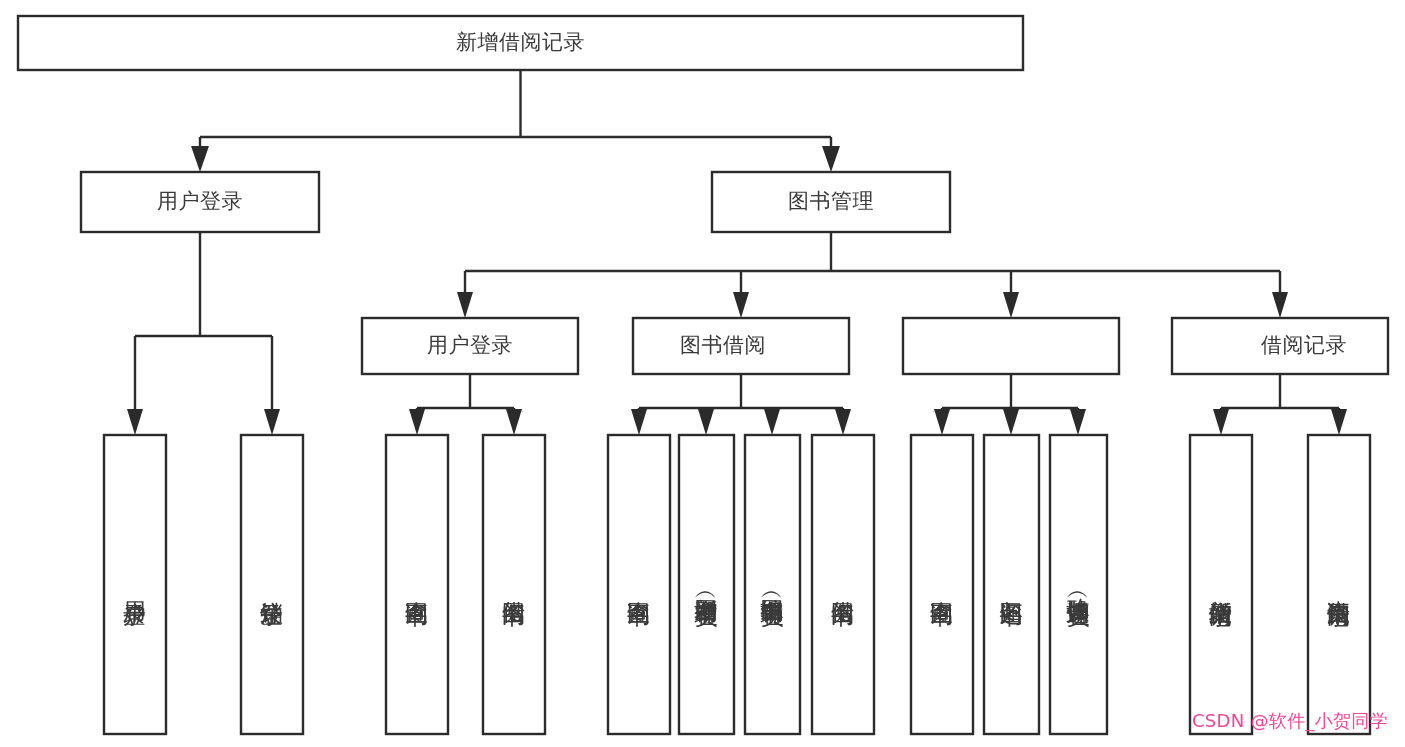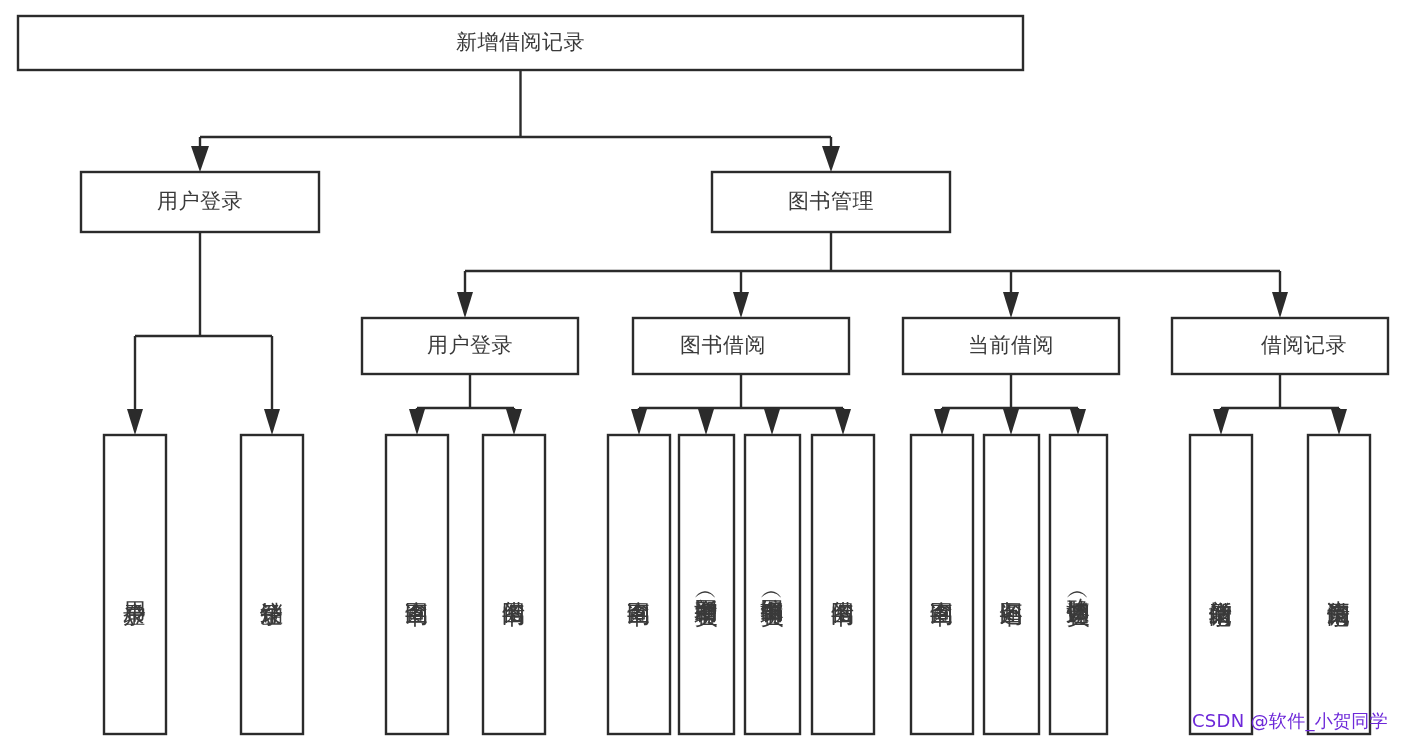--- a/index.html
+++ b/index.html
@@ -61,21 +61,21 @@
     font-size: 23px;
     line-height: 1.22;
     letter-spacing: 1px;
     white-space: nowrap;
   }
   .watermark {
     position: absolute;
     left: 1192px;
     top: 709px;
     font-size: 18px;
-    color: #6d28d9;
+    color: #ec4899;
     font-family: "DejaVu Sans", "Liberation Sans", sans-serif;
     white-space: nowrap;
     letter-spacing: 0.3px;
   }
 </style>
 </head>
 <body>
 
 <div id="diagram-root">
 
@@ -169,21 +169,20 @@
     <polygon class="arrow-head" points="1339,435 1331,409 1347,409"></polygon>
   </svg>
 
   <div class="node-label horizontal" style="left:18px; top:16px; width:1005px; height:54px;">新增借阅记录</div>
 
   <div class="node-label horizontal" style="left:81px; top:172px; width:238px; height:60px;">用户登录</div>
   <div class="node-label horizontal" style="left:712px; top:172px; width:238px; height:60px;">图书管理</div>
 
   <div class="node-label horizontal" style="left:362px; top:318px; width:216px; height:56px;">用户登录</div>
   <div class="node-label horizontal" style="left:633px; top:318px; width:180px; height:56px;">图书借阅</div>
-  <div class="node-label horizontal" style="left:903px; top:318px; width:216px; height:56px;">当前借阅</div>
   <div class="node-label horizontal" style="left:1172px; top:318px; width:216px; height:56px;margin-left:24px;">借阅记录</div>
 
   <div class="node-label vertical" style="left:104px; top:435px; width:62px; height:299px;">用户登录</div>
   <div class="node-label vertical" style="left:241px; top:435px; width:62px; height:299px;">注销登录</div>
 
   <div class="node-label vertical" style="left:386px; top:435px; width:62px; height:299px;">查询图书</div>
   <div class="node-label vertical" style="left:483px; top:435px; width:62px; height:299px;">借阅图书</div>
 
   <div class="node-label vertical" style="left:608px; top:435px; width:62px; height:299px;">查询图书</div>
   <div class="node-label vertical" style="left:679px; top:435px; width:55px; height:299px;">新增图书（管理员）</div>

